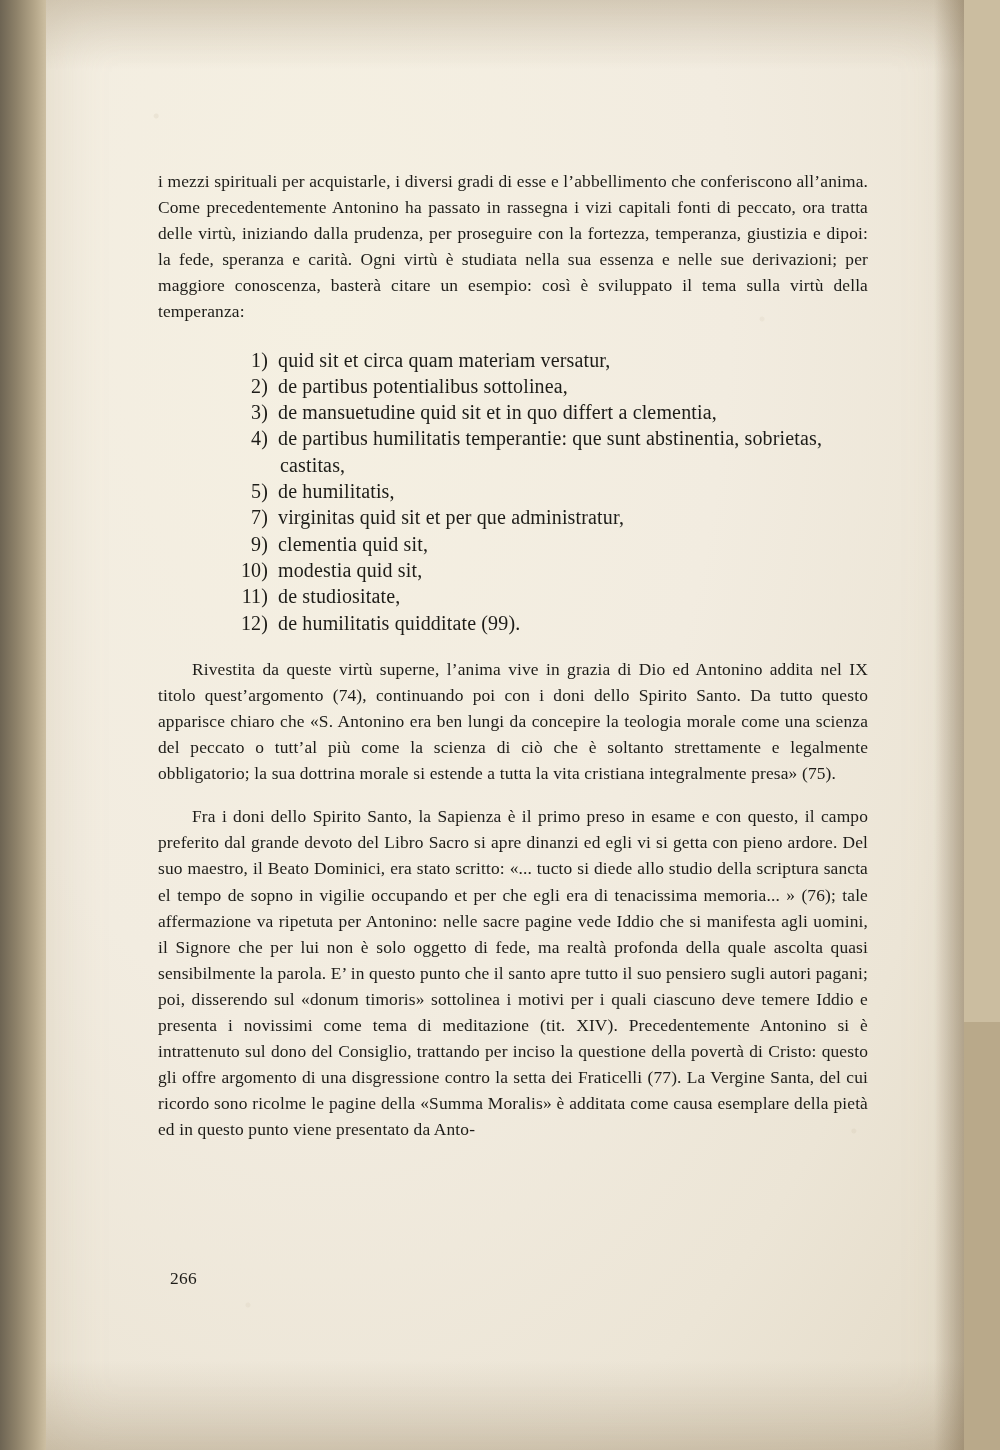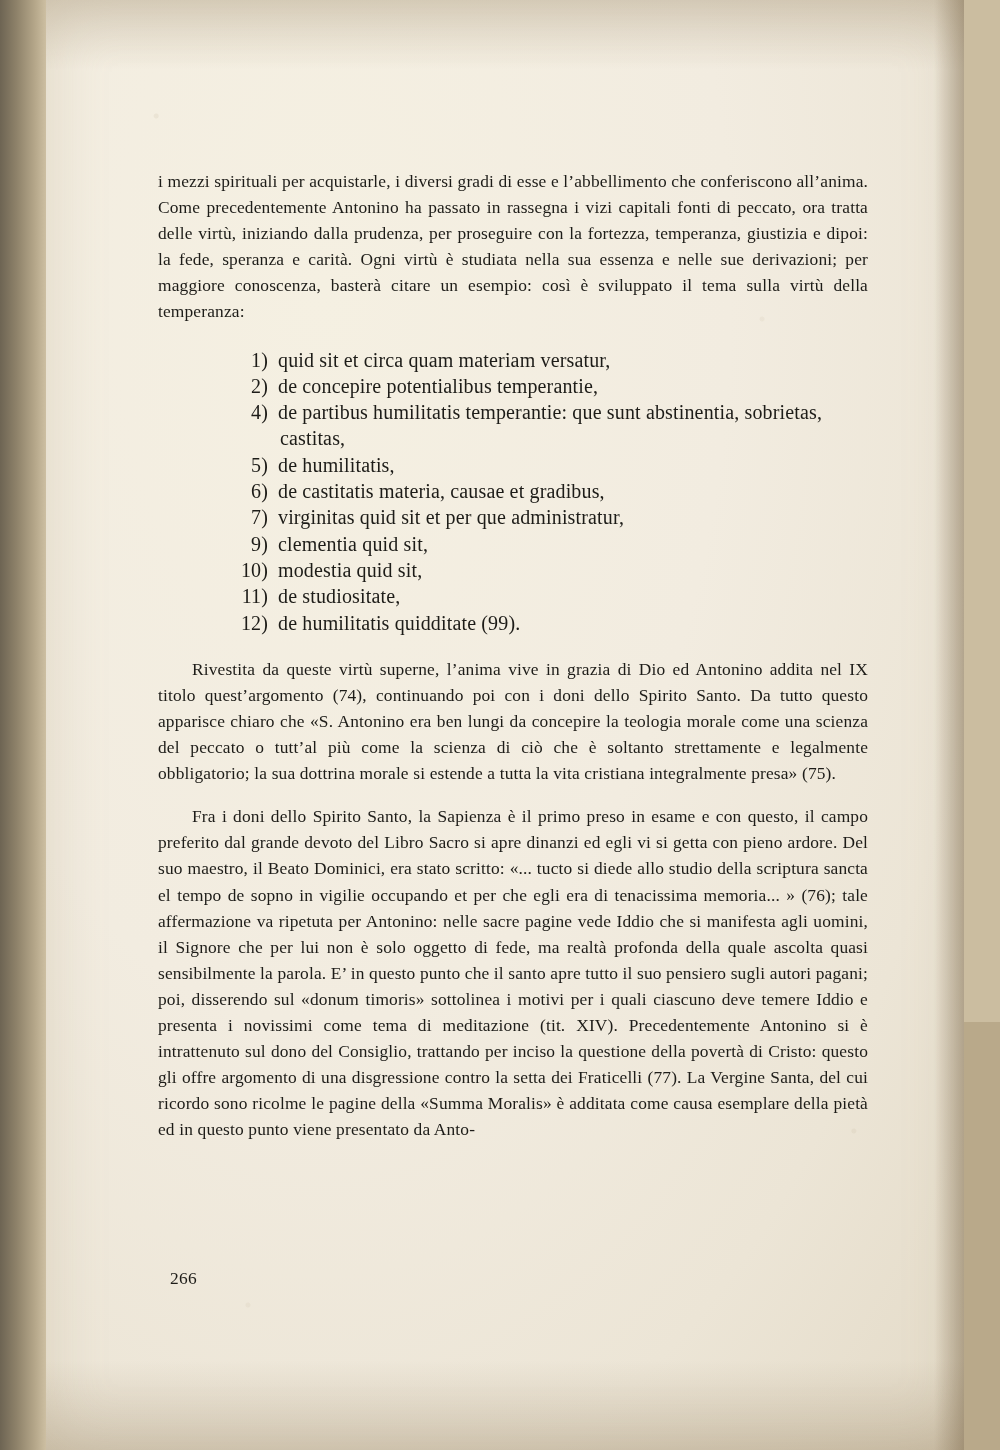--- a/index.html
+++ b/index.html
@@ -131,30 +131,30 @@
 
     <div class="content">
 
       <p class="body-text">i mezzi spirituali per acquistarle, i diversi gradi di esse e l’abbellimento che conferiscono all’anima. Come precedentemente Antonino ha passato in rassegna i vizi capitali fonti di peccato, ora tratta delle virtù, iniziando dalla prudenza, per proseguire con la fortezza, temperanza, giustizia e dipoi: la fede, speranza e carità. Ogni virtù è studiata nella sua essenza e nelle sue derivazioni; per maggiore conoscenza, basterà citare un esempio: così è sviluppato il tema sulla virtù della temperanza:</p>
 
       <ul class="list">
         <li>
           <span class="num">1)</span><span>quid sit et circa quam materiam versatur,</span>
         </li>
         <li>
-          <span class="num">2)</span><span>de concepire potentialibus temperantie,</span>
+          <span class="num">2)</span><span>de partibus potentialibus sottolinea,</span>
+        </li>
+        <li>
+          <span class="num">3)</span><span>de mansuetudine quid sit et in quo differt a clementia,</span>
         </li>
         <li>
           <span class="num">4)</span><span>de partibus humilitatis temperantie: que sunt abstinentia, sobrietas, castitas,</span>
         </li>
         <li>
           <span class="num">5)</span><span>de humilitatis,</span>
-        </li>
-        <li>
-          <span class="num">6)</span><span>de castitatis materia, causae et gradibus,</span>
         </li>
         <li>
           <span class="num">7)</span><span>virginitas quid sit et per que administratur,</span>
         </li>
         <li>
           <span class="num">9)</span><span>clementia quid sit,</span>
         </li>
         <li>
           <span class="num">10)</span><span>modestia quid sit,</span>
         </li>

